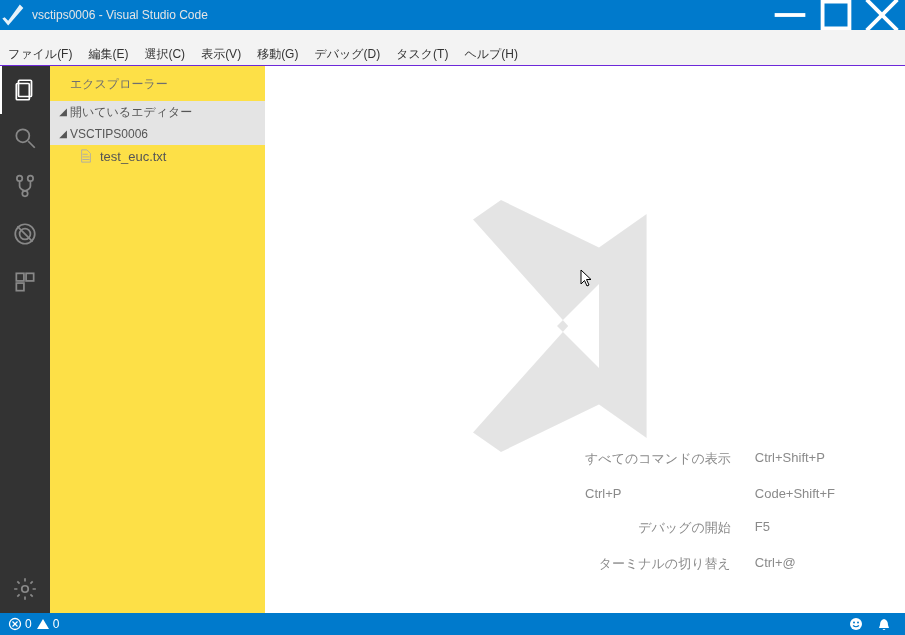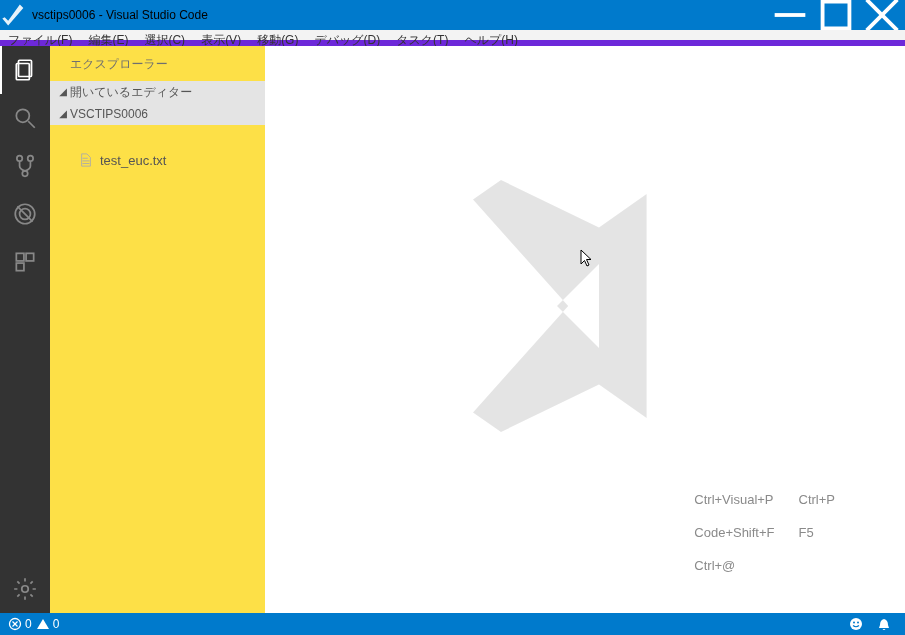--- a/index.html
+++ b/index.html
@@ -1,41 +1,41 @@
 <!DOCTYPE html>
 <html><head>
 <meta charset="utf-8">
 <style>
 * { margin: 0; padding: 0; box-sizing: border-box; font-family: "Segoe UI", "Meiryo UI", sans-serif; }
 body { width: 905px; height: 635px; display: flex; flex-direction: column; background: #fff; overflow: hidden; }
 
-.titlebar { height: 30px; background: #007acc; display: flex; align-items: center; color: #000000; font-size: 12px; }
+.titlebar { height: 30px; background: #007acc; display: flex; align-items: center; color: #e5e5e5; font-size: 12px; }
 .titlebar .app-icon { width: 28px; display: flex; align-items: center; justify-content: center; }
 .titlebar .title { flex: 1; padding-left: 4px; }
 .titlebar .win-controls { display: flex; }
 .titlebar .win-btn { width: 46px; height: 30px; display: flex; align-items: center; justify-content: center; }
 
-.menubar { height: 16px; background: #f3f3f3; border-bottom: 6px solid #6d28d9; display: flex; align-items: flex-start; font-size: 12px; color: #333; }
+.menubar { height: 36px; background: #f3f3f3; border-bottom: 1px solid #6d28d9; display: flex; align-items: flex-end; font-size: 12px; color: #333; }
 .menubar .menu-item { padding: 2px 8px; cursor: default; }
 
 .workbench { flex: 1; display: flex; min-height: 0; }
 
 .activitybar { width: 50px; background: #333333; display: flex; flex-direction: column; align-items: center; }
 .activitybar .ab-item { width: 50px; height: 48px; display: flex; align-items: center; justify-content: center; position: relative; }
 .activitybar .ab-item.active::before { content: ""; position: absolute; left: 0; top: 0; bottom: 0; width: 2px; background: #fff; }
 .activitybar .ab-item svg { width: 26px; height: 26px; }
 .activitybar .ab-item .ic { stroke: #888; fill: none; stroke-width: 1.6; }
 .activitybar .ab-item.active .ic { stroke: #fff; }
 .activitybar .spacer { flex: 1; }
 
 .sidebar { width: 215px; background: #fde047; display: flex; flex-direction: column; font-size: 13px; color: #444; }
 .sidebar .sb-title { padding: 10px 16px 8px 20px; font-size: 12px; color: #6f6f6f; }
 .sidebar .sb-section { height: 22px; display: flex; align-items: center; padding: 0 6px; background: #e4e4e4; font-size: 12px; color: #555; }
 .sidebar .sb-section .chev { width: 14px; text-align: center; font-size: 10px; transform: translateY(-1px); }
-.sidebar .file-row { height: 22px; display: flex; align-items: center; padding-left: 28px; font-size: 13px; color: #555; margin-top: 24px; }
+.sidebar .file-row { height: 22px; display: flex; align-items: center; padding-left: 28px; font-size: 13px; color: #555; }
 .sidebar .file-row .file-ico { width: 16px; height: 16px; margin-right: 6px; display: flex; align-items: center; justify-content: center; }
 .sidebar .file-row .file-ico svg { width: 14px; height: 14px; }
 
 .editor { flex: 1; position: relative; background: #fff; }
 .watermark { position: absolute; left: 50%; top: 120px; transform: translateX(-50%); opacity: 0.1; }
 .shortcuts { position: absolute; right: 70px; bottom: 40px; display: grid; grid-template-columns: auto auto; column-gap: 24px; row-gap: 18px; font-size: 13px; color: #8a8a8a; }
 .shortcuts .lbl { text-align: right; }
 .shortcuts .key { text-align: left; }
 
 .cursor { position: absolute; left: 314px; top: 203px; width: 14px; height: 20px; }
@@ -151,24 +151,27 @@
         </span>
       <span>test_euc.txt</span>
     </div>
   </div>
 
   <div class="editor">
     <svg class="watermark" width="280" height="280" viewBox="0 0 100 100">
       <path d="M72 10 L72 90 L55 78 L20 95 L10 88 L44 50 L10 12 L20 5 L55 22 Z M55 35 L40 50 L55 65 Z" fill="#000"></path>
     </svg>
     <div class="shortcuts">
-      <div class="key">Ctrl+Visual+P</div>
+      <div class="lbl">すべてのコマンドの表示</div>
+      <div class="key">Ctrl+Shift+P</div>
       <div class="key">Ctrl+P</div>
       <div class="key">Code+Shift+F</div>
+      <div class="lbl">デバッグの開始</div>
       <div class="key">F5</div>
+      <div class="lbl">ターミナルの切り替え</div>
       <div class="key">Ctrl+@</div>
     </div>
     <svg class="cursor" viewBox="0 0 12 20">
       <path d="M1 1 L1 15 L4.5 11.5 L7 17 L9 16 L6.5 10.5 L11 10.5 Z" fill="#fff" stroke="#000" stroke-width="1"></path>
     </svg>
   </div>
 </div>
 
 <div class="statusbar">
   <div class="sb-left">

